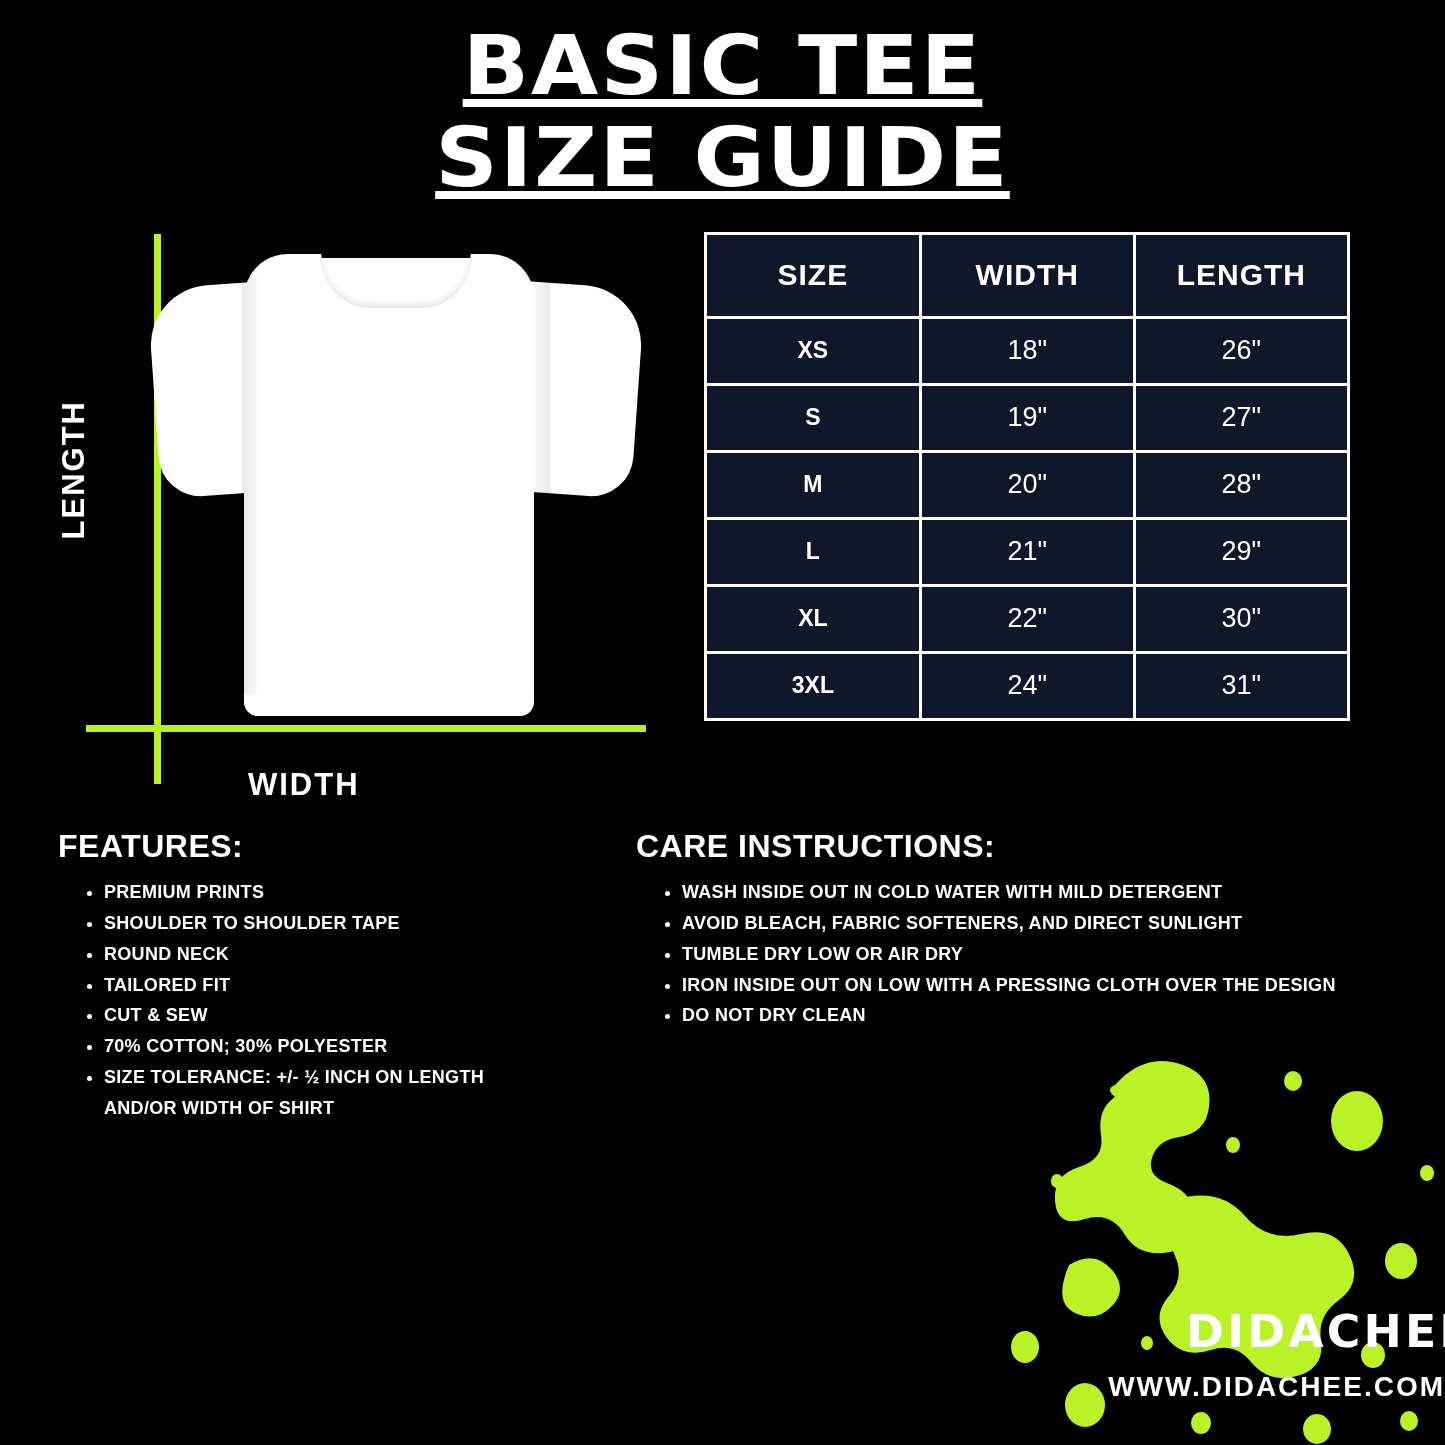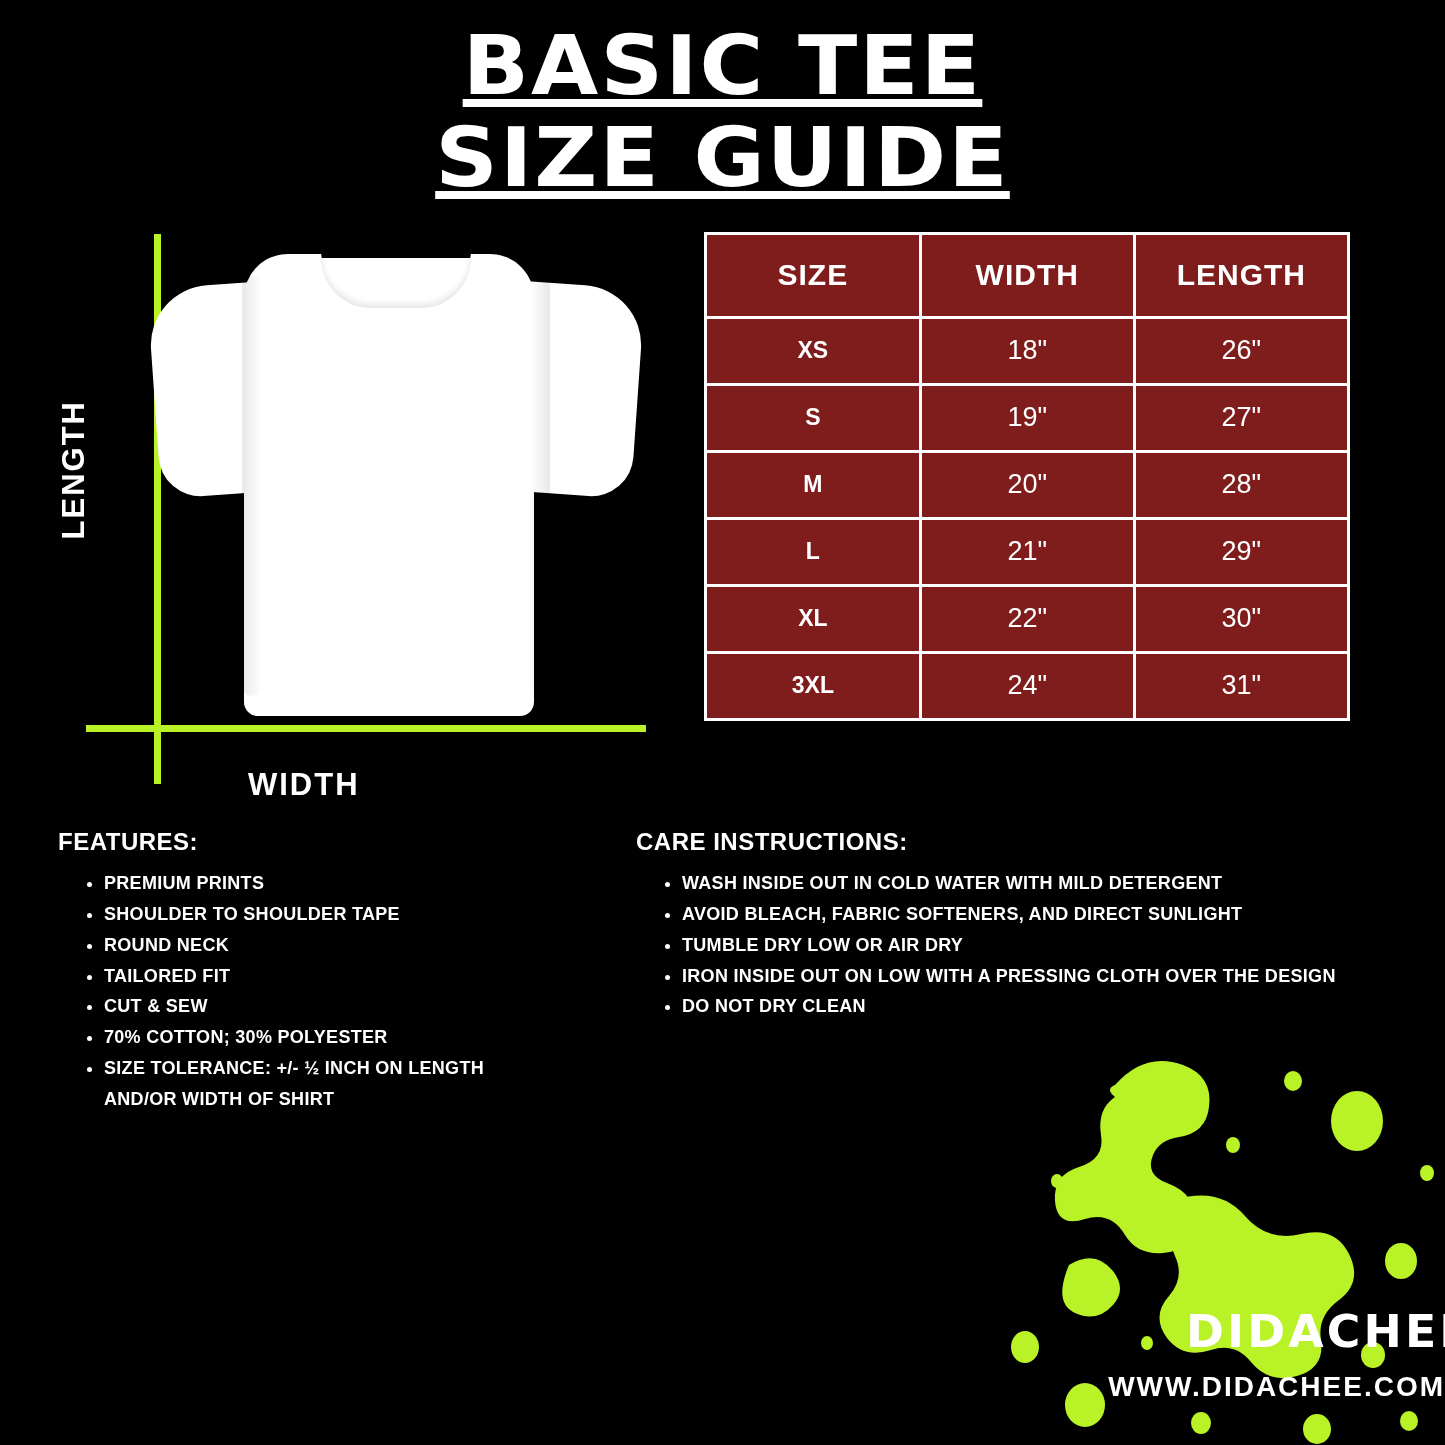--- a/index.html
+++ b/index.html
@@ -164,21 +164,21 @@
 
   
   .table-wrap {
     flex: 1 1 auto;
     padding-left: 6px;
     padding-top: 10px;
   }
   table.size-table {
     border-collapse: collapse;
     width: 646px;
-    background: #7f1d1d;
+    background: #0f172a;
   }
   table.size-table th,
   table.size-table td {
     border: 3px solid #ffffff;
     text-align: center;
     color: #ffffff;
   }
   table.size-table th {
     font-weight: 700;
     font-size: 30px;
@@ -199,21 +199,21 @@
 
   
   .lists-row {
     display: flex;
     padding: 26px 58px 0 58px;
   }
   .list-col-left { flex: 0 0 500px; }
   .list-col-right { flex: 1 1 auto; padding-left: 78px; }
   .list-heading {
     font-weight: 700;
-    font-size: 24px;
+    font-size: 32px;
     letter-spacing: 0.5px;
     margin-bottom: 12px;
   }
   ul.bullets {
     list-style: disc;
     padding-left: 46px;
   }
   ul.bullets li {
     font-weight: 700;
     font-size: 18px;

